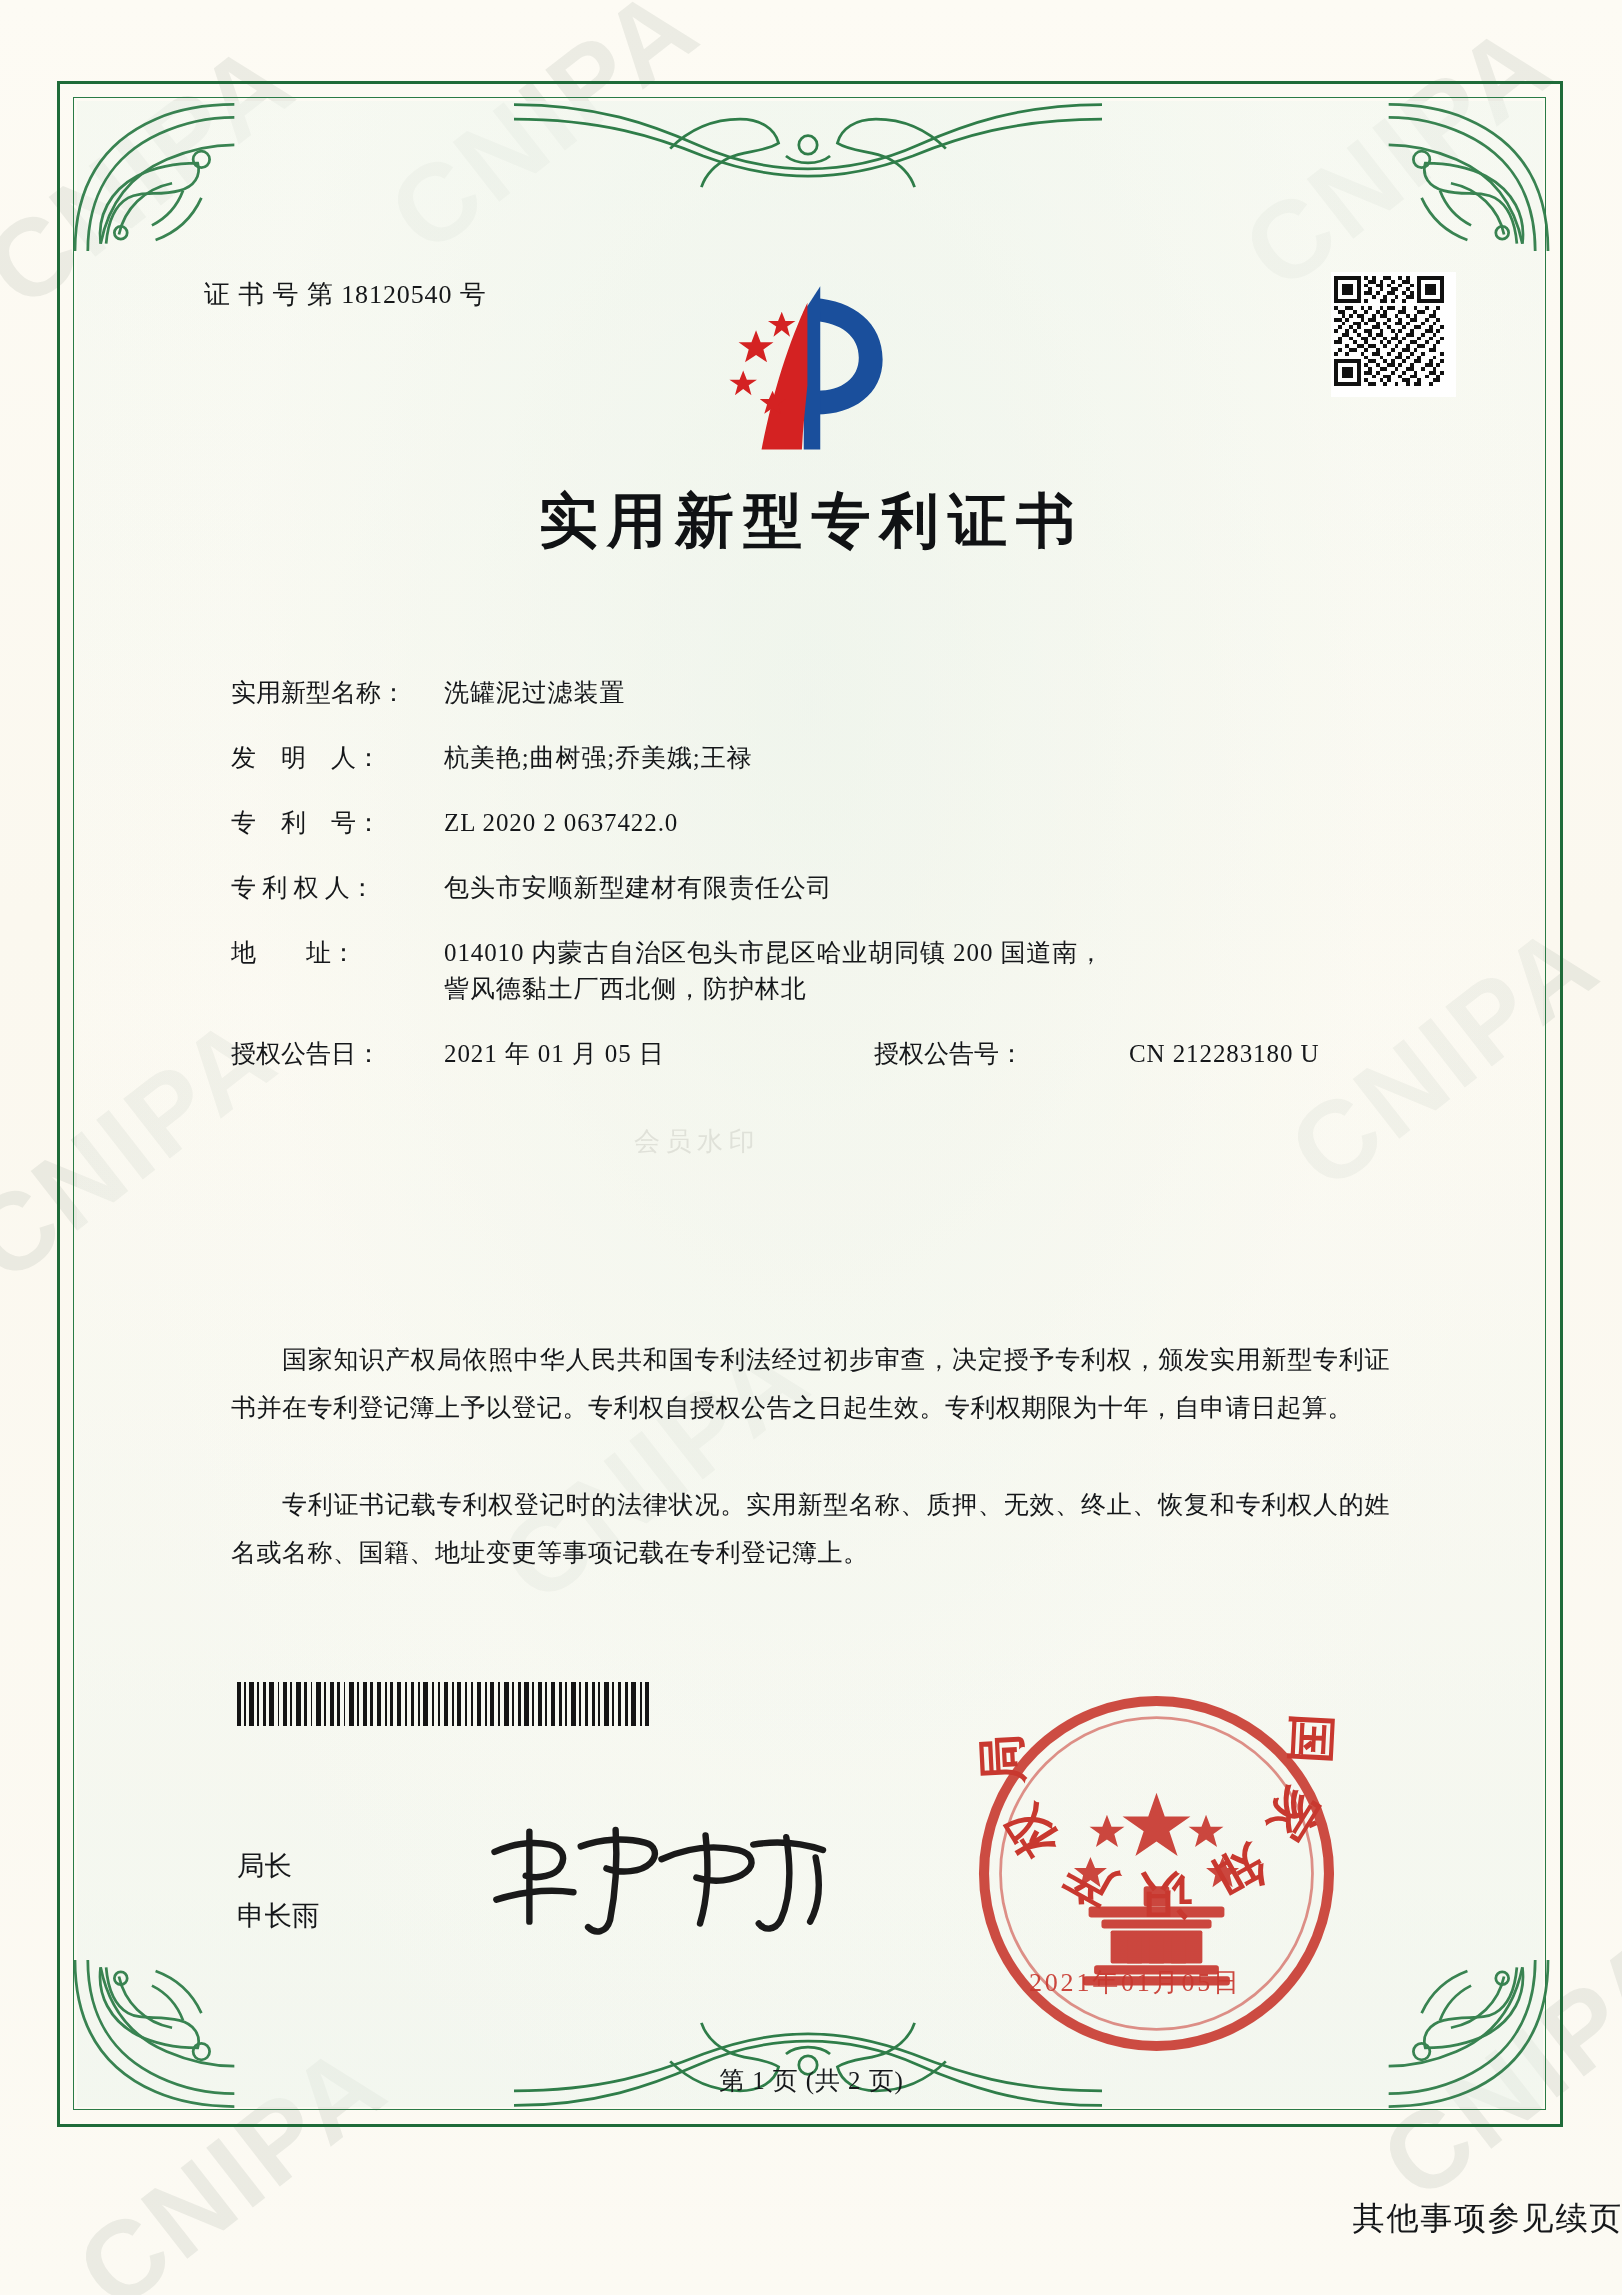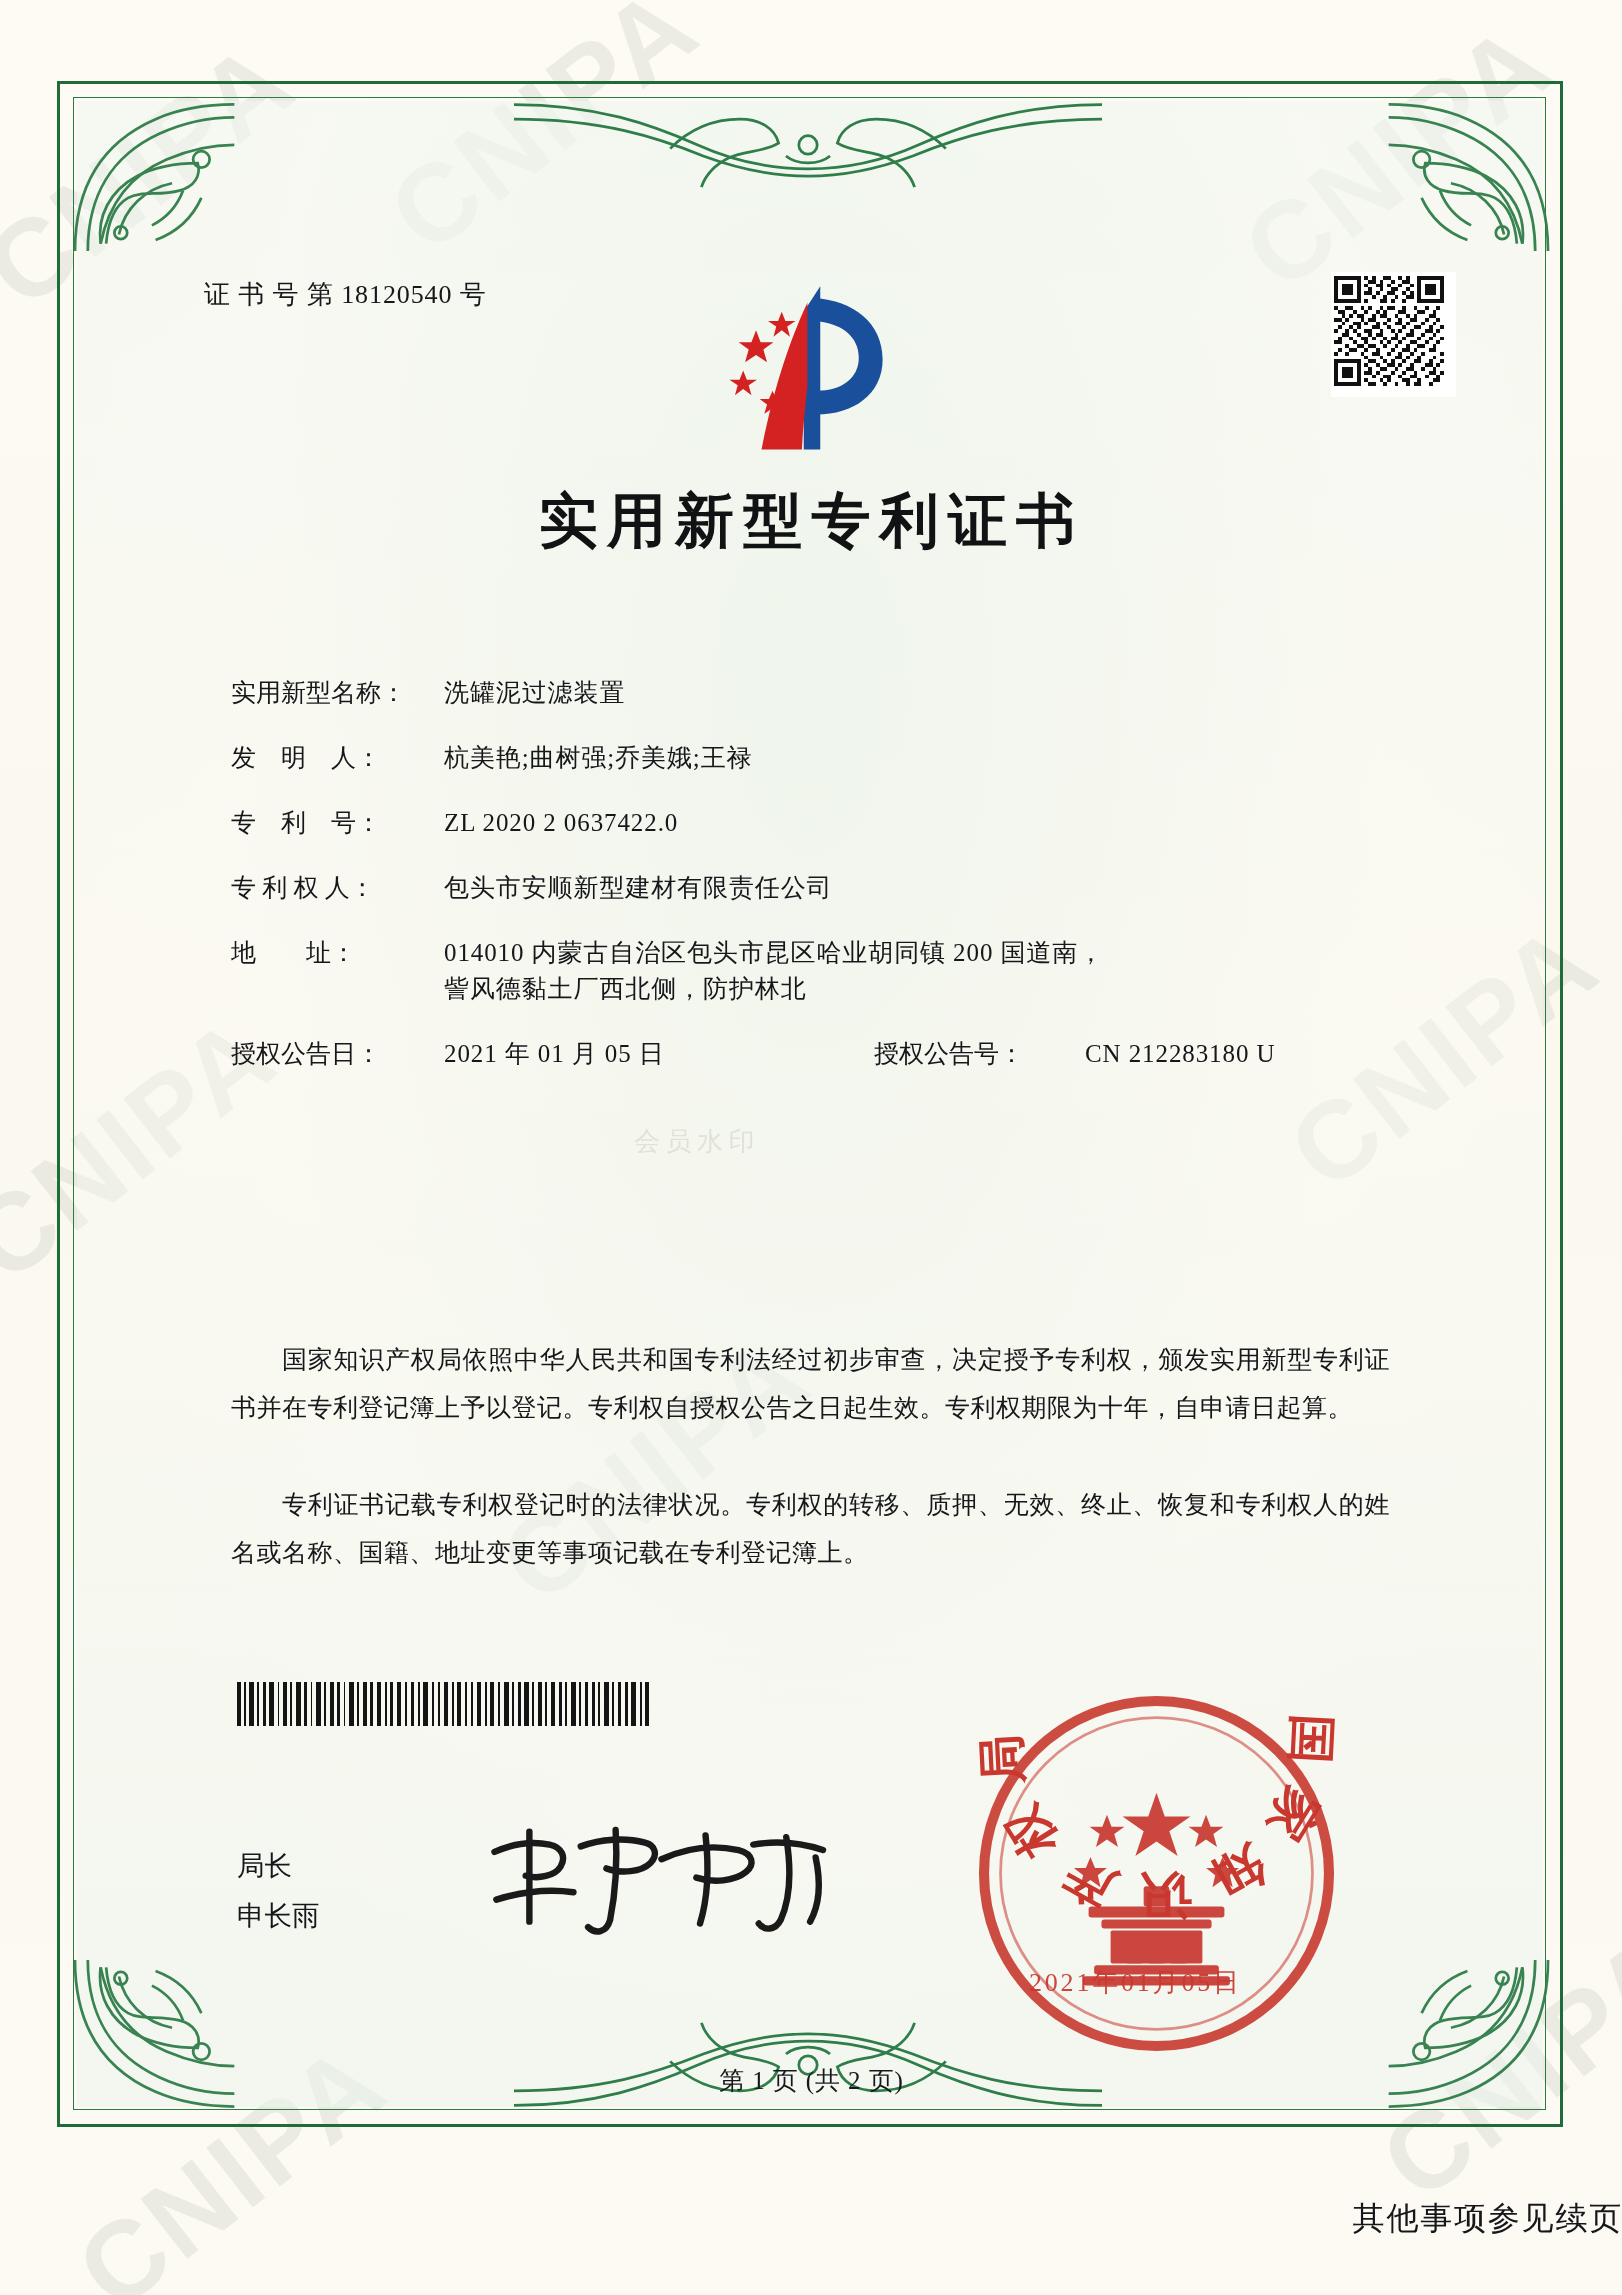--- a/index.html
+++ b/index.html
@@ -185,20 +185,21 @@
   .row.pub {
     margin-bottom: 37px;
   }
   .pub-left {
     width: 643px;
     flex: 0 0 643px;
     display: flex;
   }
   .pub-right {
     display: flex;
+    gap: 44px;
   }
   .pub-lbl2 {
     width: 211px;
     flex: 0 0 211px;
     white-space: pre;
   }
 
   
   .para {
     position: absolute;
@@ -665,21 +666,21 @@
         <div class="val">2021 年 01 月 05 日</div>
       </div>
       <div class="pub-right">
         <div class="pub-lbl2">授权公告号：</div>
         <div class="val">CN 212283180 U</div>
       </div>
     </div>
   </div>
 
   <div class="para p1">国家知识产权局依照中华人民共和国专利法经过初步审查，决定授予专利权，颁发实用新型专利证书并在专利登记簿上予以登记。专利权自授权公告之日起生效。专利权期限为十年，自申请日起算。</div>
-  <div class="para p2">专利证书记载专利权登记时的法律状况。专利权的转移、质押、无效、终止、恢复和专利权人的姓名或名称、国籍、地址变更等事项记载在专利登记簿上。</div>
+  <div class="para p2">专利证书记载专利权登记时的法律状况。实用新型名称、质押、无效、终止、恢复和专利权人的姓名或名称、国籍、地址变更等事项记载在专利登记簿上。</div>
 
   <div class="barcode">
     <svg viewBox="0 0 450 48" width="413" height="44" shape-rendering="crispEdges" aria-hidden="true">
       <rect width="450" height="48" fill="none"></rect>
       <g fill="#141414">
         <rect x="0" y="0" width="4" height="48"></rect>
           <rect x="7" y="0" width="2" height="48"></rect>
         <rect x="13" y="0" width="5" height="48"></rect>
           <rect x="22" y="0" width="2" height="48"></rect>
         <rect x="28" y="0" width="3" height="48"></rect>

